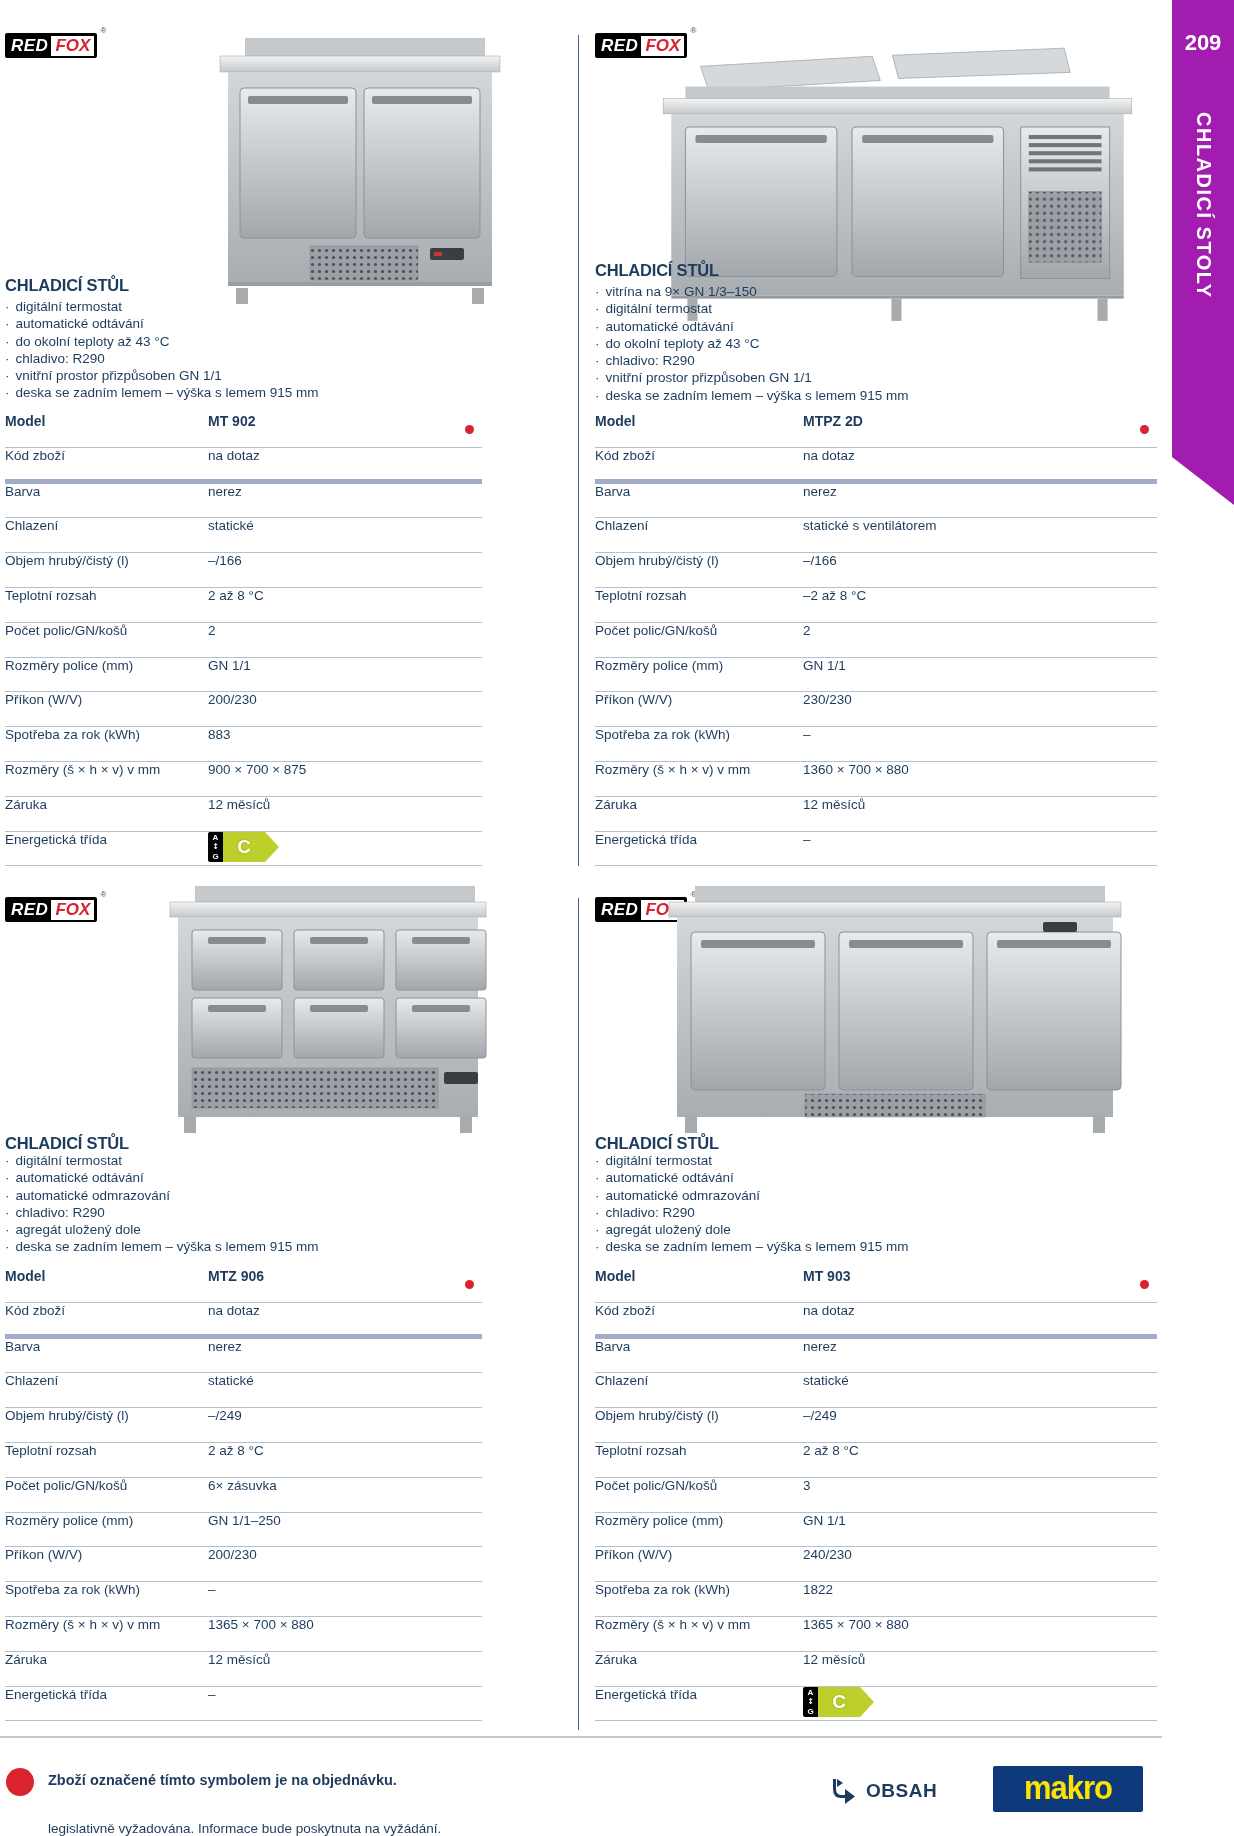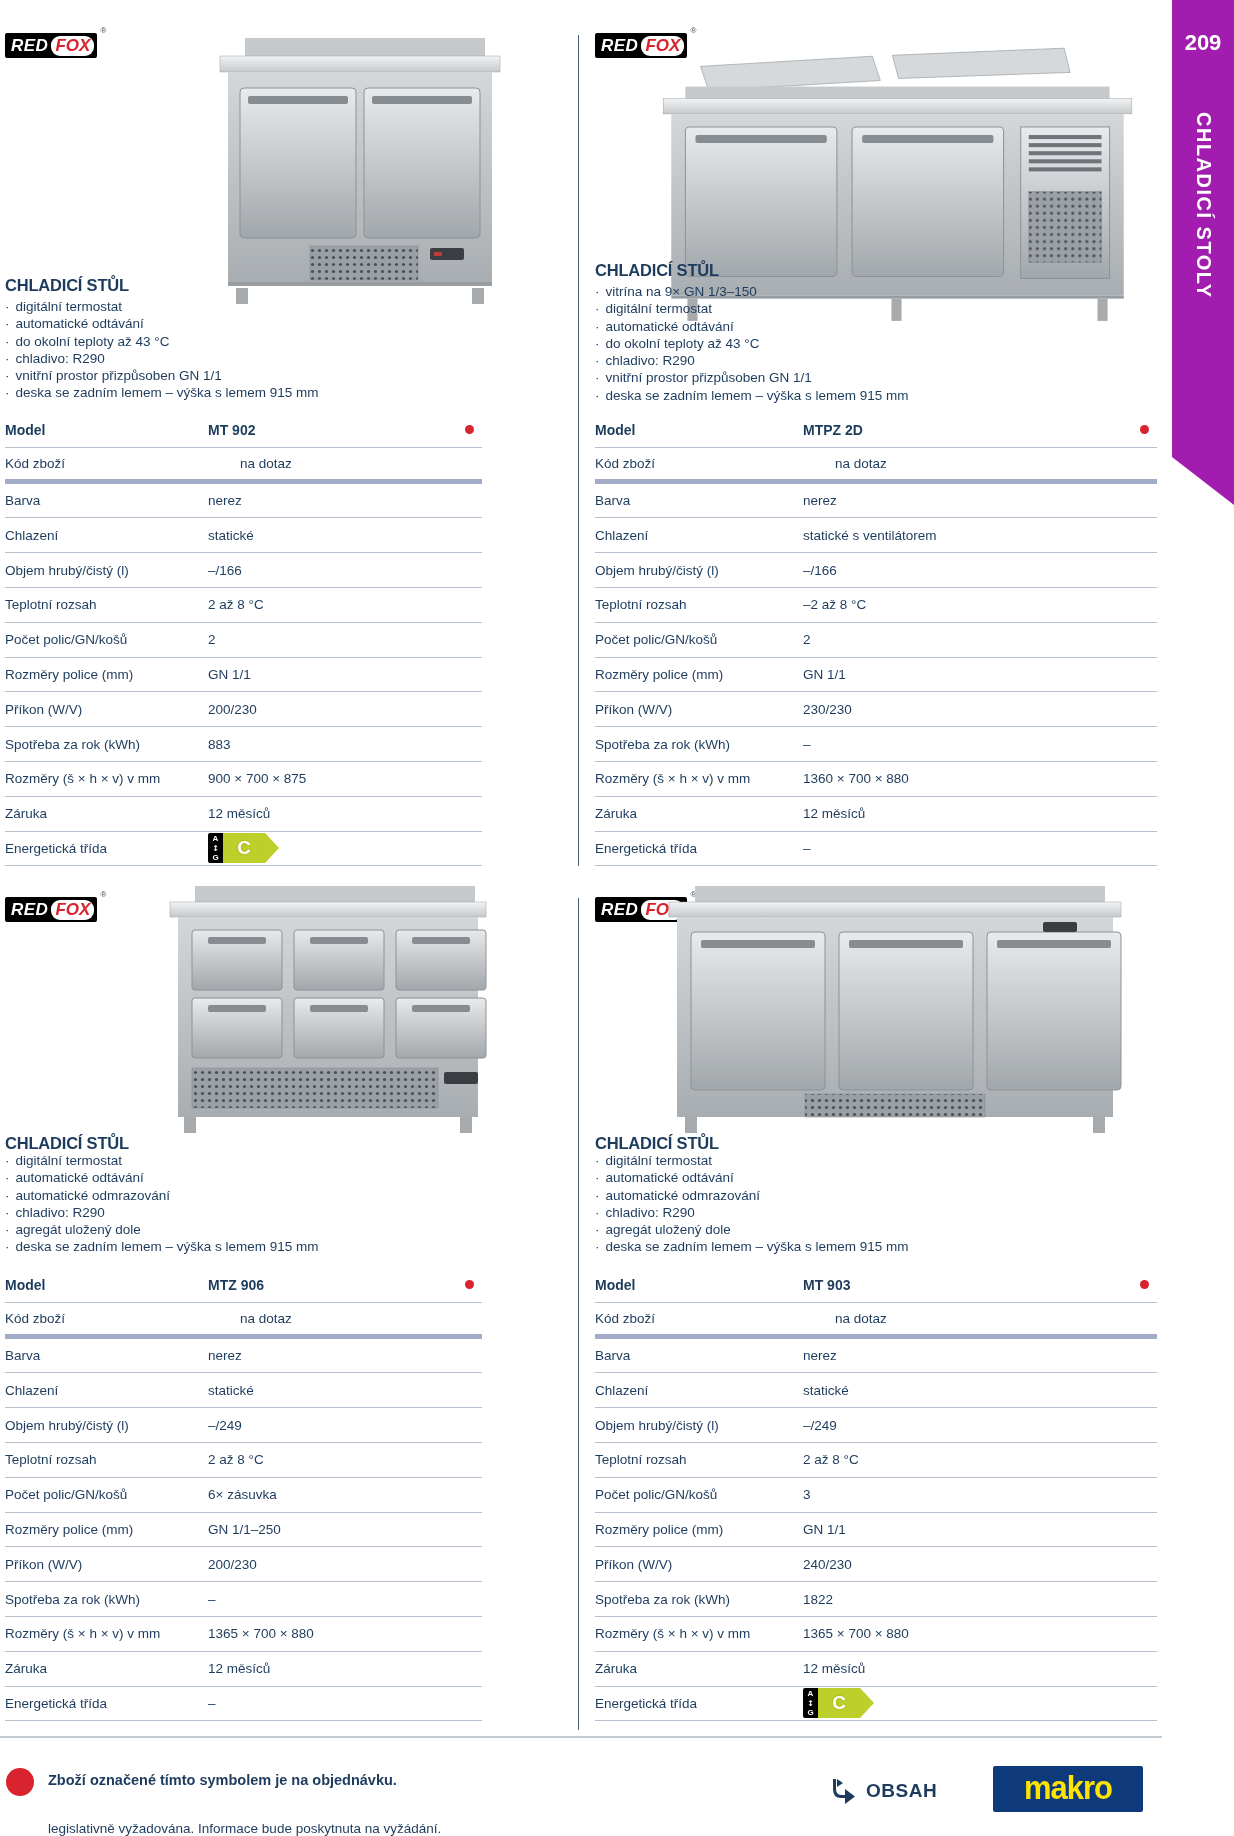--- a/index.html
+++ b/index.html
@@ -4,34 +4,34 @@
 <style>
   html,body{margin:0;padding:0;background:#fff;}
   .page{position:relative;width:1234px;height:1836px;background:#ffffff;overflow:hidden;
         font-family:"Liberation Sans",sans-serif;color:#1d3b5c;}
 
   
   .redfox{position:absolute;height:25px;background:#000;display:flex;align-items:center;
           padding:0 1px;border-radius:2px;}
   .rf-red{font-style:italic;font-weight:bold;font-size:17px;color:#fff;padding:0 2px 0 5px;letter-spacing:.5px;}
   .rf-fox{font-style:italic;font-weight:bold;font-size:17px;color:#d9232e;background:#fff;
-          padding:0 4px;margin:2px 2px 2px 1px;border-radius:9px;}
+          padding:0 4px;margin:2px 2px 2px 1px;}
   .rf-reg{position:absolute;top:-7px;right:-9px;font-size:8px;color:#444;font-style:normal;}
 
   
   .sec-title{position:absolute;font-size:16.5px;font-weight:bold;letter-spacing:-.2px;}
   .features{position:absolute;margin:0;padding:0;list-style:none;font-size:13.5px;line-height:17.3px;}
   .features li::before{content:"·";margin-right:6px;}
 
   
   .spec-table{position:absolute;}
-  .srow{display:flex;align-items:center;height:33.8px;border-bottom:1px solid #b5c0cd;
+  .srow{display:flex;align-items:flex-start;height:33.8px;border-bottom:1px solid #b5c0cd;
         font-size:13.5px;position:relative;}
   .srow.model{font-weight:bold;font-size:14px;}
-  .srow.thick{height:30.8px;border-bottom:5px solid #a2abc7;gap:32px;}
+  .srow.thick{height:30.8px;border-bottom:5px solid #a2abc7;}
   .slabel{flex:0 0 auto;}
   .tleft .slabel{width:203px;}
   .tright .slabel{width:208px;}
   .sval{flex:1;}
   .dot{position:absolute;right:8px;top:50%;margin-top:-4.5px;width:9px;height:9px;border-radius:50%;
        background:#d9232e;}
 
   
   .energy{display:inline-flex;height:30px;vertical-align:middle;}
   .e-scale{width:15px;background:#000;color:#fff;display:flex;flex-direction:column;align-items:center;

